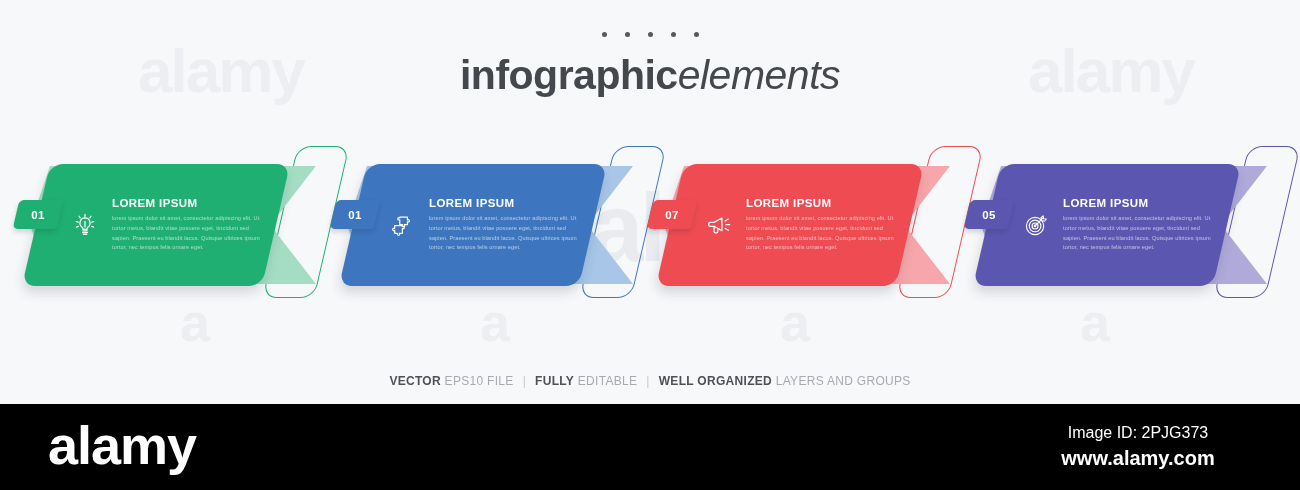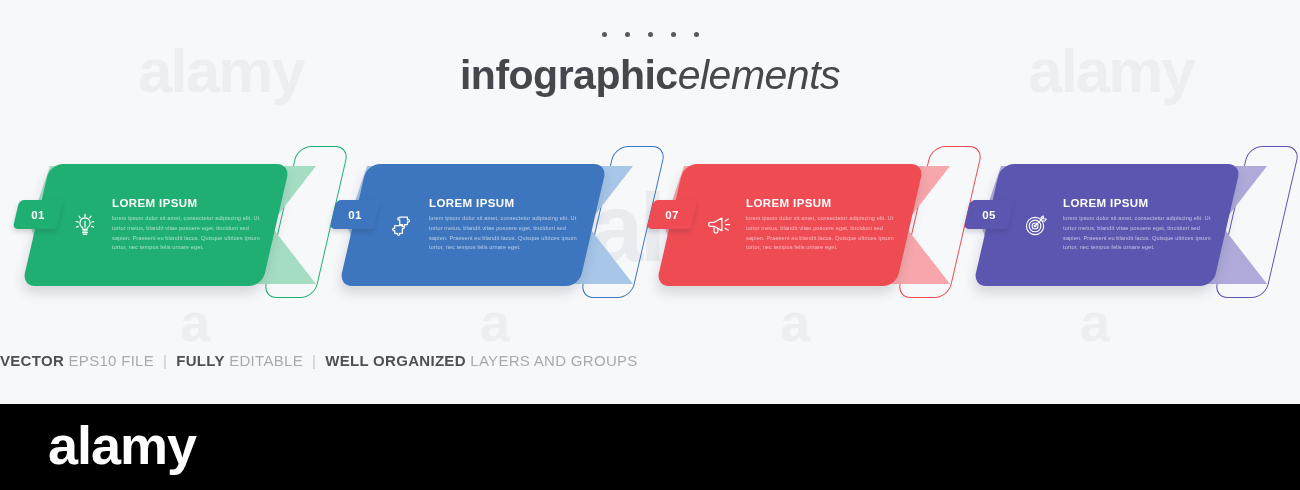--- a/index.html
+++ b/index.html
@@ -173,22 +173,23 @@
     font-size: 11.5px;
     font-weight: 700;
     color: #ffffff;
     letter-spacing: 0.3px;
     text-align: right;
   }
 
   
   #footnote {
     position: absolute;
-    left: 0; right: 0; top: 352px;
-    font-size: 15px;
+    left: 0; right: 0; top: 374px;
+    text-align: center;
+    font-size: 12px;
     color: #a7abb1;
     letter-spacing: 0.3px;
     white-space: nowrap;
   }
   #footnote b { color: #4d5156; font-weight: 700; }
   #footnote .sep { color: #c6c9cd; padding: 0 9px; }
 
   
   #alamy-bar {
     position: absolute;
@@ -327,15 +328,19 @@
       <div class="badge"></div>
       <div class="badge-label">05</div>
     </div>
 
   </div>
 
   <div id="footnote"><b>VECTOR</b> <span>EPS10 FILE</span><span class="sep">|</span><b>FULLY</b> <span>EDITABLE</span><span class="sep">|</span><b>WELL ORGANIZED</b> <span>LAYERS AND GROUPS</span></div>
 
   <div id="alamy-bar">
     <div id="alamy-logo">alamy</div>
+    <div id="alamy-meta">
+      <div id="alamy-id">Image ID: 2PJG373</div>
+      <div id="alamy-url">www.alamy.com</div>
+    </div>
   </div>
 
 </div>
 
 </body></html>

